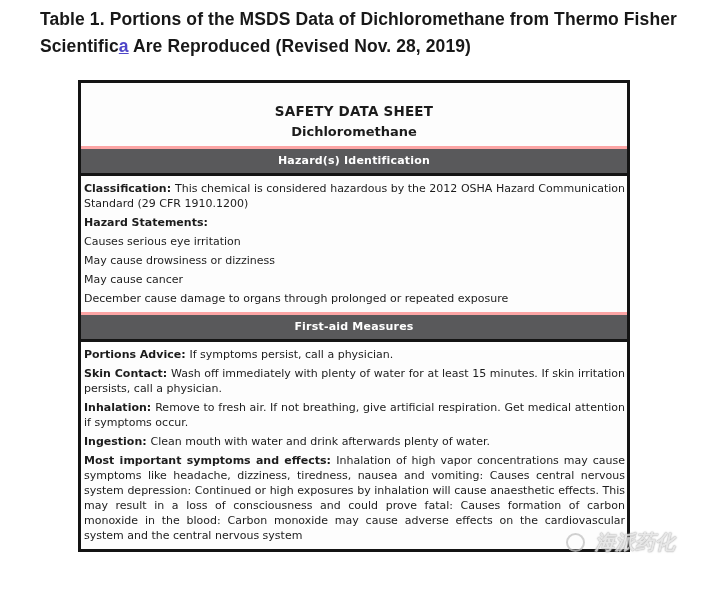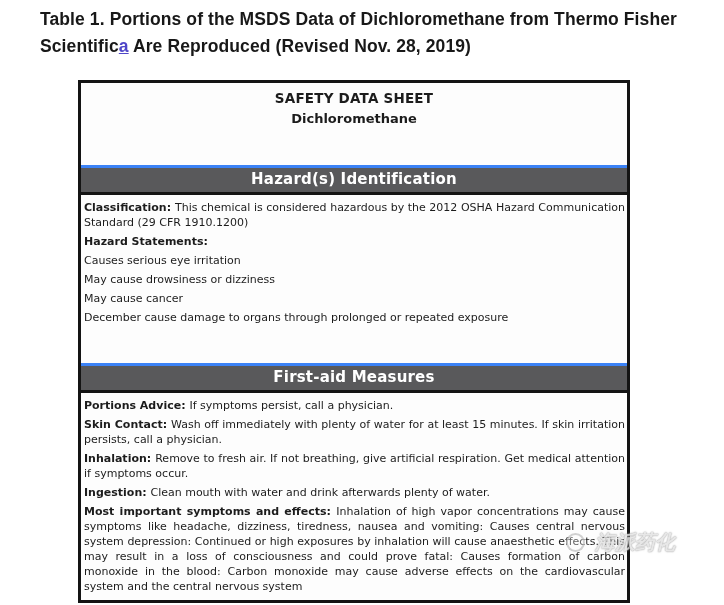--- a/index.html
+++ b/index.html
@@ -38,46 +38,45 @@
     left: 78px;
     top: 80px;
     width: 552px;
     box-sizing: border-box;
     border: 3px solid #141414;
     background: #fdfdfd;
     color: #1c1c1c;
   }
   .sds-header {
     text-align: center;
-    padding: 5px 0 4px 0;
+    padding: 18px 0 4px 0;
     background: #fdfdfd;
   }
   .sds-h1 {
     font-weight: bold;
     font-size: 13.5px;
     line-height: 21px;
     letter-spacing: 0.2px;
   }
   .sds-h2 {
     font-weight: bold;
     font-size: 13px;
     line-height: 20px;
   }
   .sec-bar {
     background: #59595b;
     color: #ffffff;
     font-weight: bold;
-    font-size: 15px;
+    font-size: 11px;
     text-align: center;
     line-height: 19px;
     padding: 2px 0 3px 0;
-    border-top: 3px solid #3b82f6;
+    border-top: 3px solid #fca5a5;
     border-bottom: 3px solid #141414;
     letter-spacing: 0.2px;
-    margin-top: 32px;
   }
   .sec-content {
     padding: 5px 2px 5px 3px;
     border-radius: 14px;
   }
   .sec-content p.para {
     margin: 0 0 4px 0;
     font-size: 11px;
     line-height: 15px;
   }

